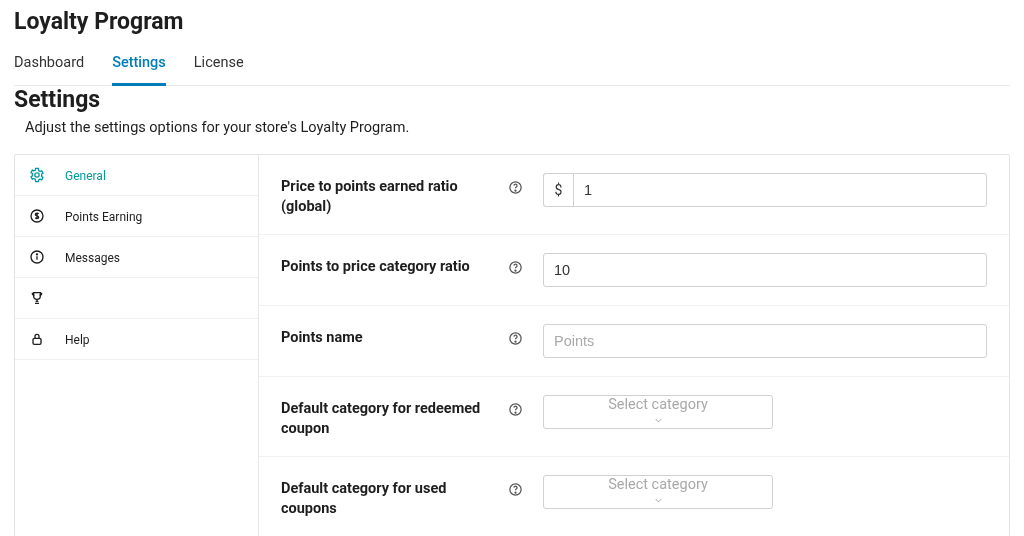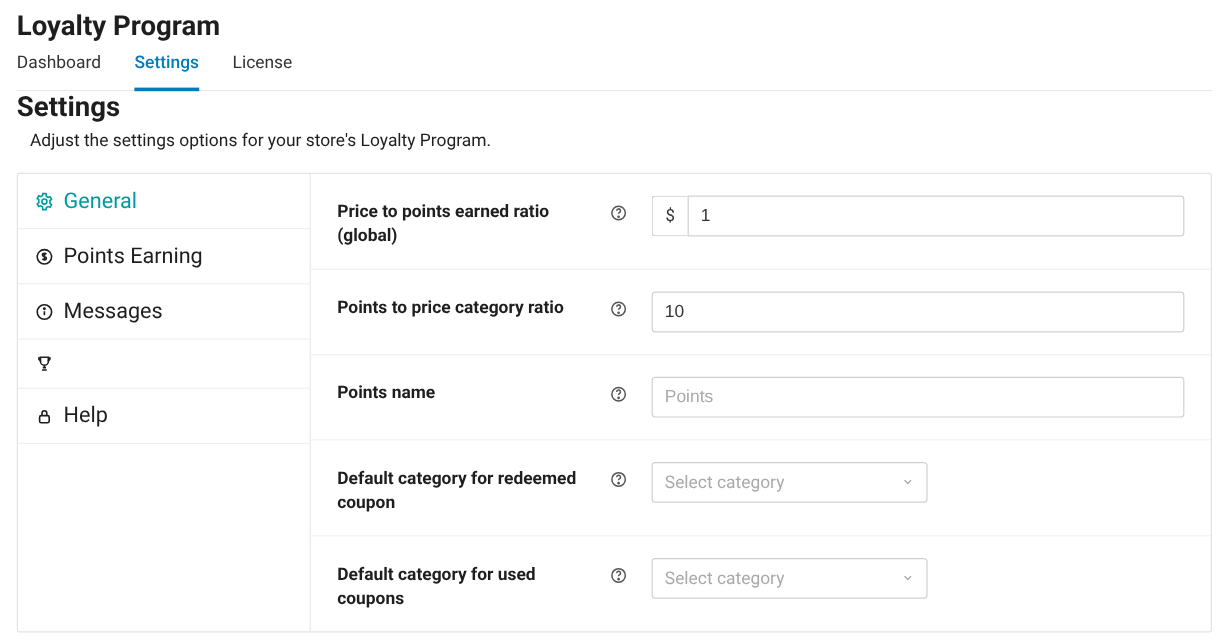--- a/index.html
+++ b/index.html
@@ -9,21 +9,21 @@
       color: #1e1e1e;
       width: 1024px;
       height: 536px;
       overflow: hidden;
     }
     .page { padding: 8px 14px 0 14px; }
     .page-title {
       font-size: 23px;
       font-weight: 700;
       color: #1e1e1e;
-      margin-bottom: 2px;
+      margin-bottom: 12px;
     }
     .tabs {
       display: flex;
       gap: 28px;
       border-bottom: 1px solid #e8e8e8;
     }
     .tab {
       padding: 6px 0 12px 0;
       font-size: 14.5px;
       color: #333;
@@ -55,24 +55,24 @@
       background: #fff;
       min-height: 370px;
     }
     .sidebar {
       width: 244px;
       flex: 0 0 244px;
       border-right: 1px solid #e8e8e8;
     }
     .sidebar-item {
       display: flex;
-      align-items: center;
-      gap: 8px;
+      align-items: flex-end;
+      gap: 20px;
       padding: 12px 14px;
-      font-size: 18px;
+      font-size: 12px;
       color: #1e1e1e;
       border-bottom: 1px solid #efefef;
       cursor: pointer;
     }
     .sidebar-item.active { color: #009b9f; }
     .sidebar-item.active .ico { stroke: #009b9f; fill: none; }
     .ico { width: 16px; height: 16px; flex: 0 0 16px; display: inline-flex; align-items: center; justify-content: center; }
     .ico svg { width: 16px; height: 16px; }
     .content { flex: 1; }
     .form-row {
@@ -135,20 +135,21 @@
       border: 1px solid #d1d1d1;
       border-radius: 3px;
       display: flex;
       align-items: center;
       justify-content: space-between;
       padding: 0 10px;
       font-size: 14.5px;
       color: #a9a9a9;
       cursor: pointer;
       background: #fff;
+      flex-direction: column;
     }
     .select .chev svg { width: 11px; height: 11px; }
   </style>
 </head>
 <body>
 
 <div class="page">
   <h1 class="page-title">Loyalty Program</h1>
 
   <nav class="tabs">

